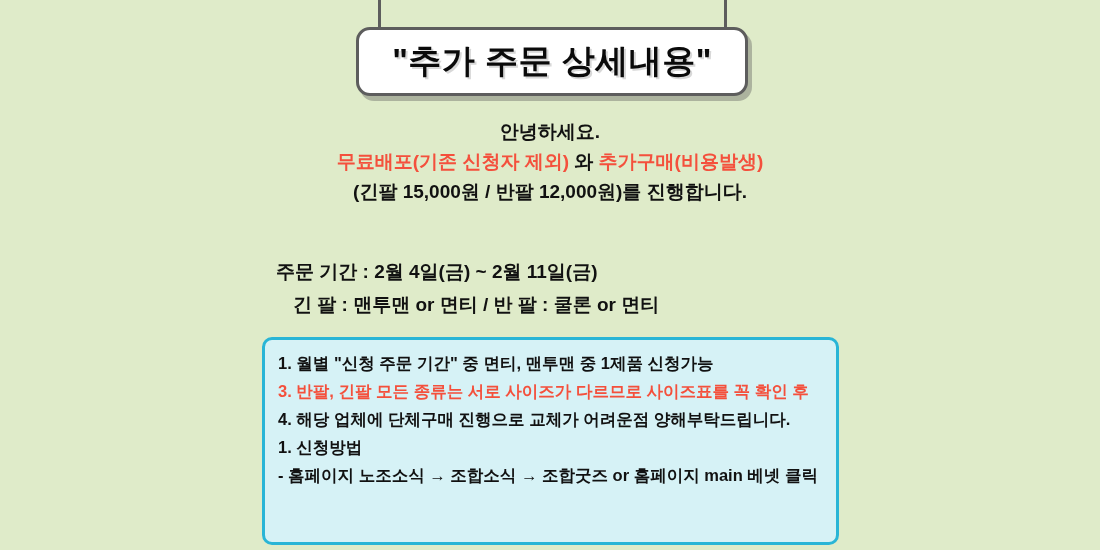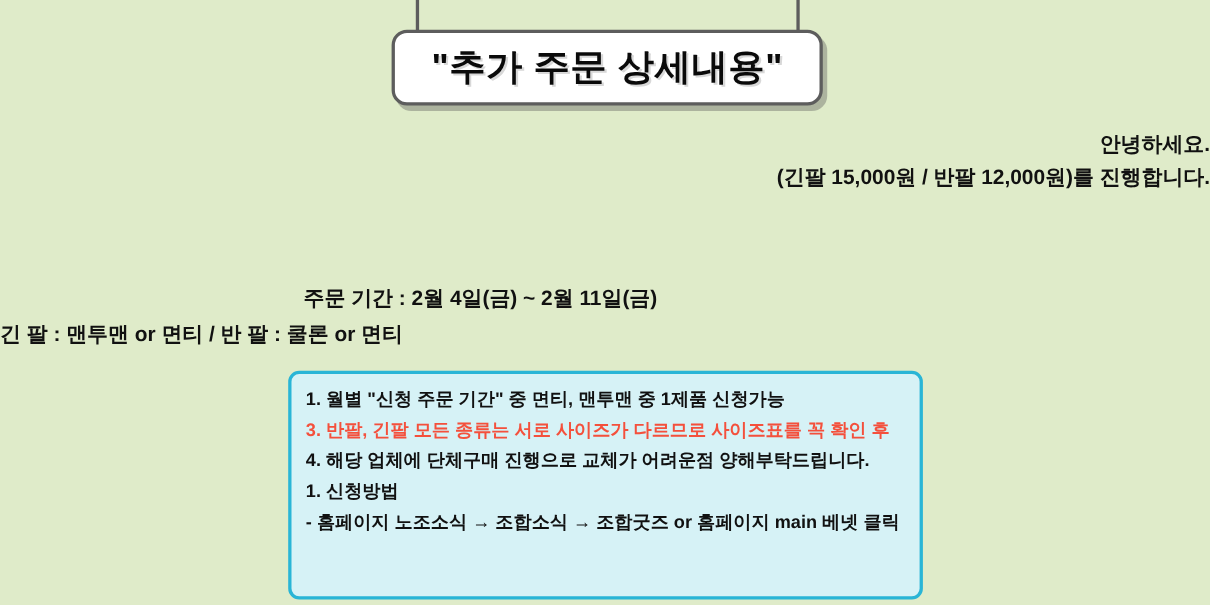--- a/index.html
+++ b/index.html
@@ -69,21 +69,21 @@
     text-shadow: 2px 2px 0 #d8d8d8;
     white-space: nowrap;
   }
 
   
   #intro-block {
     position: absolute;
     left: 0;
     top: 117px;
     width: 1100px;
-    text-align: right;
+    text-align: center;
   }
   #intro-block .line {
     font-size: 19px;
     font-weight: bold;
     line-height: 30px;
     white-space: nowrap;
   }
   .hl-red { color: #f4503c; }
 
   
@@ -93,21 +93,21 @@
     top: 255px;
     width: 916px;
   }
   #period-block .line {
     font-size: 19px;
     font-weight: bold;
     line-height: 33px;
     white-space: nowrap;
   }
   #period-line-1 { padding-left: 276px; }
-  #period-line-2 { }
+  #period-line-2 { padding-left: 293px; }
 
   
   #notice-box {
     position: absolute;
     left: 262px;
     top: 337px;
     width: 577px;
     height: 208px;
     box-sizing: border-box;
     background: #d6f2f6;
@@ -133,20 +133,23 @@
   <div class="hang-pin left"></div>
   <div class="hang-pin right"></div>
 
   <div id="title-plate">
     <span id="title-text">"추가 주문 상세내용"</span>
   </div>
 </div>
 
 <div id="intro-block">
   <div class="line">안녕하세요.</div>
+  <div class="line">
+    <span class="hl-red">무료배포(기존 신청자 제외)</span><span> 와 </span><span class="hl-red">추가구매(비용발생)</span>
+  </div>
   <div class="line">(긴팔 15,000원 / 반팔 12,000원)를  진행합니다.</div>
 </div>
 
 <div id="period-block">
   <div class="line" id="period-line-1">주문 기간 : 2월 4일(금) ~ 2월 11일(금)</div>
   <div class="line" id="period-line-2">긴  팔  : 맨투맨 or 면티 / 반 팔 : 쿨론 or 면티</div>
 </div>
 
 <div id="notice-box">
   <div class="line">1. 월별 "신청 주문 기간" 중 면티, 맨투맨 중 1제품 신청가능</div>

